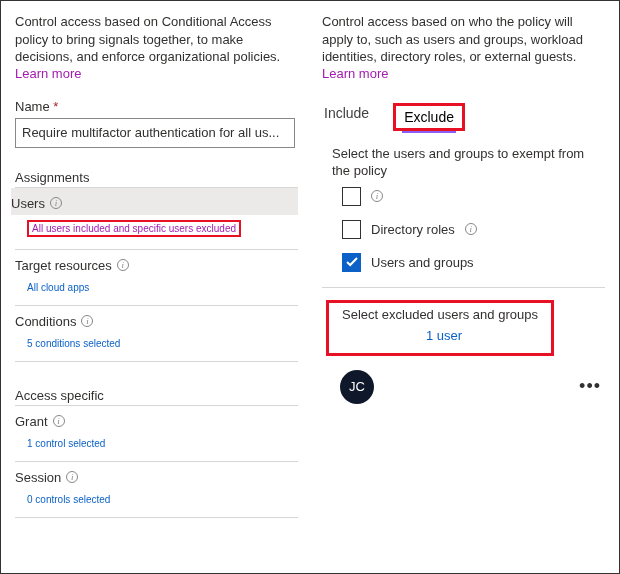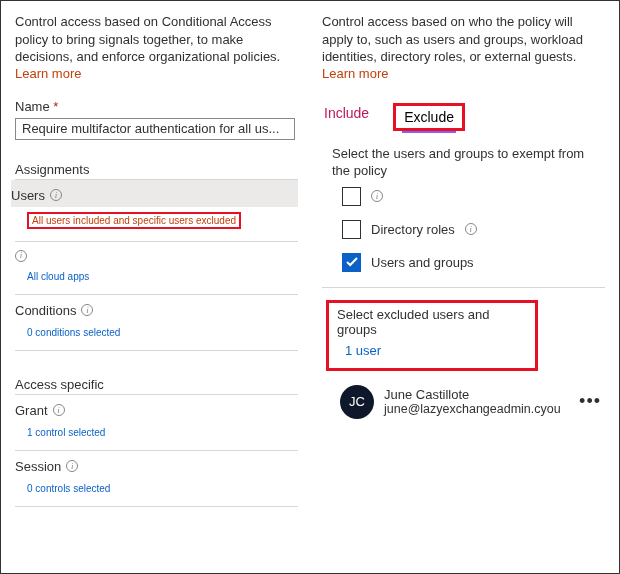--- a/index.html
+++ b/index.html
@@ -11,27 +11,27 @@
     width: 620px;
     height: 574px;
     border: 1px solid #333;
     display: flex;
     overflow: hidden;
   }
   .col-left { width: 310px; padding: 10px 12px 10px 14px; }
   .col-right { width: 310px; padding: 10px 14px 10px 12px; }
 
   .intro { font-size: 13px; line-height: 1.35; color: #323130; }
-  .link  { color: #c2410c; cursor: pointer; }
+  .link  { color: #a21caf; cursor: pointer; }
   .req   { color: #a4262c; }
 
   .field-label { font-size: 13px; margin-top: 18px; margin-bottom: 4px; }
 
   .text-input {
-    width: 280px; height: 22px; border: 1px solid #8a8886;
+    width: 280px; height: 30px; border: 1px solid #8a8886;
     font-family: inherit; font-size: 13px; padding: 0 6px;
     color: #323130; background: #fff;
     white-space: nowrap; overflow: hidden; text-overflow: ellipsis;
   }
 
   .section-heading { font-size: 13px; margin-top: 22px; margin-bottom: 2px; }
   .divider { border: none; border-top: 1px solid #d6d6d6; margin: 2px 0 0 0; }
 
   .row-head {
     font-size: 13px; padding: 8px 0 4px 0;
@@ -47,39 +47,39 @@
   .info-icon {
     width: 12px; height: 12px; border: 1px solid #8a8886; border-radius: 50%;
     display: inline-flex; align-items: center; justify-content: center;
     font-size: 9px; line-height: 1; color: #8a8886; font-family: Georgia, serif;
     font-style: italic;
   }
 
   
   .tabs { display: flex; gap: 22px; margin-top: 22px; align-items: flex-start; }
   .tab  { font-size: 14px; padding: 2px 2px 6px 2px; cursor: pointer; }
-  .tab.inactive { color: #be185d; }
+  .tab.inactive { color: #404040; }
   .tab.active   { color: #000; border-bottom: 2px solid #8b5cf6; position: relative; }
   .tab-redbox { border: 3px solid #e81123; padding: 3px 6px 3px 6px; display: inline-block; }
 
   .sub-intro { font-size: 13px; margin-top: 14px; padding-left: 10px; line-height: 1.35; }
 
   .check-row { display: flex; align-items: center; gap: 10px; padding: 7px 0 7px 20px; }
   .chk {
     width: 19px; height: 19px; border: 1px solid #323130; background: #fff;
     display: inline-flex; align-items: center; justify-content: center;
     flex-shrink: 0;
   }
   .chk.checked { background: #0b61c7; border-color: #0b61c7; }
   .chk.checked svg { display: block; }
   .chk svg { display: none; }
 
   .sel-block {
     border: 3px solid #e81123; margin: 12px 0 0 4px;
-    padding: 4px 8px 10px 8px; width: 212px;
+    padding: 4px 8px 10px 8px; width: 228px; text-align: center;
   }
   .sel-block .lbl { font-size: 13px; color: #323130; }
   .sel-block .val { font-size: 13px; color: #0b61c7; padding: 6px 0 0 8px; cursor:pointer; }
 
   .user-row { display: flex; align-items: center; gap: 10px; padding: 14px 0 0 18px; }
   .avatar {
     width: 34px; height: 34px; border-radius: 50%; background: #0f172a;
     color: #fff; display: inline-flex; align-items: center; justify-content: center;
     font-size: 13px; flex-shrink: 0;
   }
@@ -108,30 +108,31 @@
   <div class="row-head shaded">
     <span>Users</span>
     <span class="info-icon">i</span>
   </div>
   <div class="row-value">
     <span class="redbox link">All users included and specific users excluded</span>
   </div>
   <hr class="divider">
 
   <div class="row-head">
+    <span>Target resources</span>
     <span class="info-icon">i</span>
   </div>
   <div class="row-value link">All cloud apps</div>
   <hr class="divider">
 
   <div class="row-head">
     <span>Conditions</span>
     <span class="info-icon">i</span>
   </div>
-  <div class="row-value link">0 conditions selected</div>
+  <div class="row-value link">5 conditions selected</div>
   <hr class="divider">
 
   <div class="section-heading" style="margin-top:26px">Access specific</div>
   <hr class="divider">
 
   <div class="row-head">
     <span>Grant</span>
     <span class="info-icon">i</span>
   </div>
   <div class="row-value link">1 control selected</div>
@@ -185,19 +186,15 @@
 
   <hr class="divider" style="margin-top:8px">
 
   <div class="sel-block">
     <div class="lbl">Select excluded users and groups</div>
     <div class="val">1 user</div>
   </div>
 
   <div class="user-row">
     <span class="avatar">JC</span>
-    <div class="user-text">
-      <div class="name">June Castillote</div>
-      <div class="email">june@lazyexchangeadmin.cyou</div>
-    </div>
     <span class="more">•••</span>
   </div>
 </div>
 
 </body></html>

